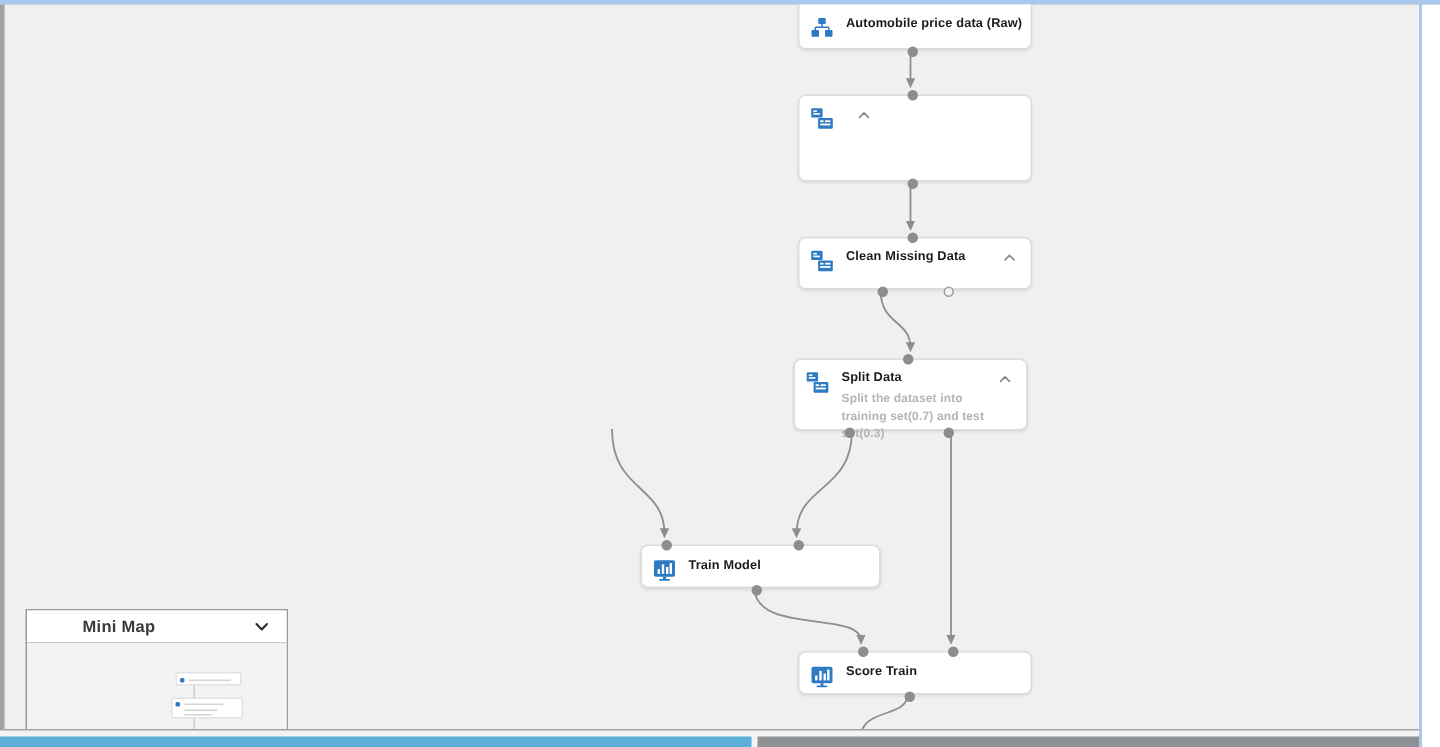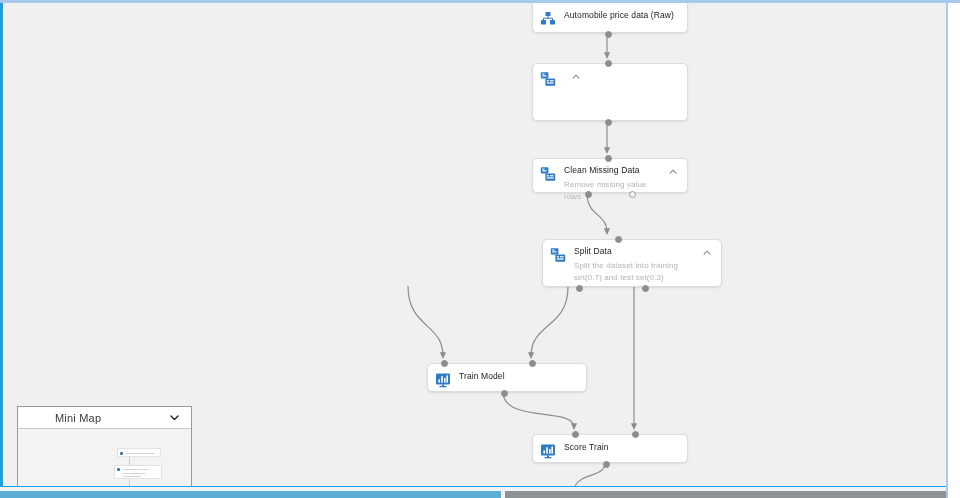--- a/index.html
+++ b/index.html
@@ -12,21 +12,22 @@
     height: 498px;
     overflow: hidden;
     font-family: "Liberation Sans", sans-serif;
   }
 
   #app {
     position: relative;
     width: 960px;
     height: 498px;
     box-sizing: border-box;
-    background: #0ea5e9;
+    background: #a3a3a3;
+    font-weight: bold;
   }
 
   
   .frame-top {
     position: absolute;
     left: 0; top: 0;
     width: 960px; height: 3px;
     background: #a8c8ec;
   }
   .frame-right {
@@ -303,33 +304,32 @@
               <rect x="2.2" y="2.6" width="2.4" height="1.1" fill="#ffffff"></rect>
               <rect x="2.2" y="4.4" width="4.4" height="1.1" fill="#ffffff"></rect>
               <rect x="5.4" y="7.6" width="9.8" height="7.2" rx="0.8" fill="#2f7ac4"></rect>
               <rect x="6.8" y="9.2" width="2.2" height="1.2" fill="#ffffff"></rect>
               <rect x="10" y="9.2" width="3.6" height="1.2" fill="#ffffff"></rect>
               <rect x="6.8" y="11.4" width="6.8" height="1.2" fill="#ffffff"></rect>
             </svg>
           </span>
           <div class="node-body">
             <div class="node-title">Clean Missing Data</div>
-            <div class="node-desc">Remove missing value rows</div>
           </div>
           <span class="node-chevron">
             <svg width="12" height="12" viewBox="0 0 12 12">
               <path d="M3,7.2 L6,4.2 L9,7.2" stroke="#8a8a8a" stroke-width="1.1" fill="none" stroke-linecap="round" stroke-linejoin="round"></path>
             </svg>
           </span>
         </div>
         <span class="port filled" style="left:51.5px; top:31.5px;"></span>
         <span class="port hollow" style="left:95.5px; top:31.5px;"></span>
       </div>
 
-      <div class="node" style="left:539px; top:236px; width:180px; height:48px;">
+      <div class="node" style="left:526px; top:236px; width:156px; height:48px;">
         <span class="port filled" style="left:71.5px; top:-4.5px;"></span>
         <div class="node-row">
           <span class="node-icon">
             <svg class="icon-transform" viewBox="0 0 16 16">
               <rect x="0.8" y="1.2" width="7.6" height="6.2" rx="0.8" fill="#2f7ac4"></rect>
               <rect x="2.2" y="2.6" width="2.4" height="1.1" fill="#ffffff"></rect>
               <rect x="2.2" y="4.4" width="4.4" height="1.1" fill="#ffffff"></rect>
               <rect x="5.4" y="7.6" width="9.8" height="7.2" rx="0.8" fill="#2f7ac4"></rect>
               <rect x="6.8" y="9.2" width="2.2" height="1.2" fill="#ffffff"></rect>
               <rect x="10" y="9.2" width="3.6" height="1.2" fill="#ffffff"></rect>

